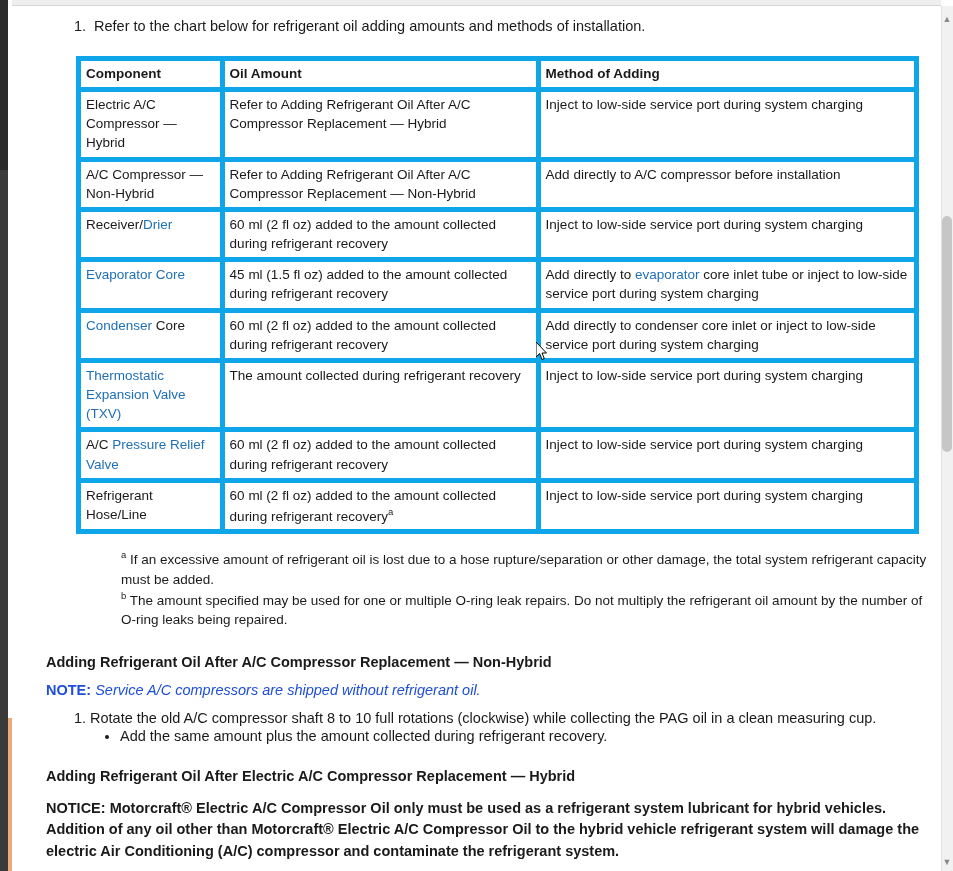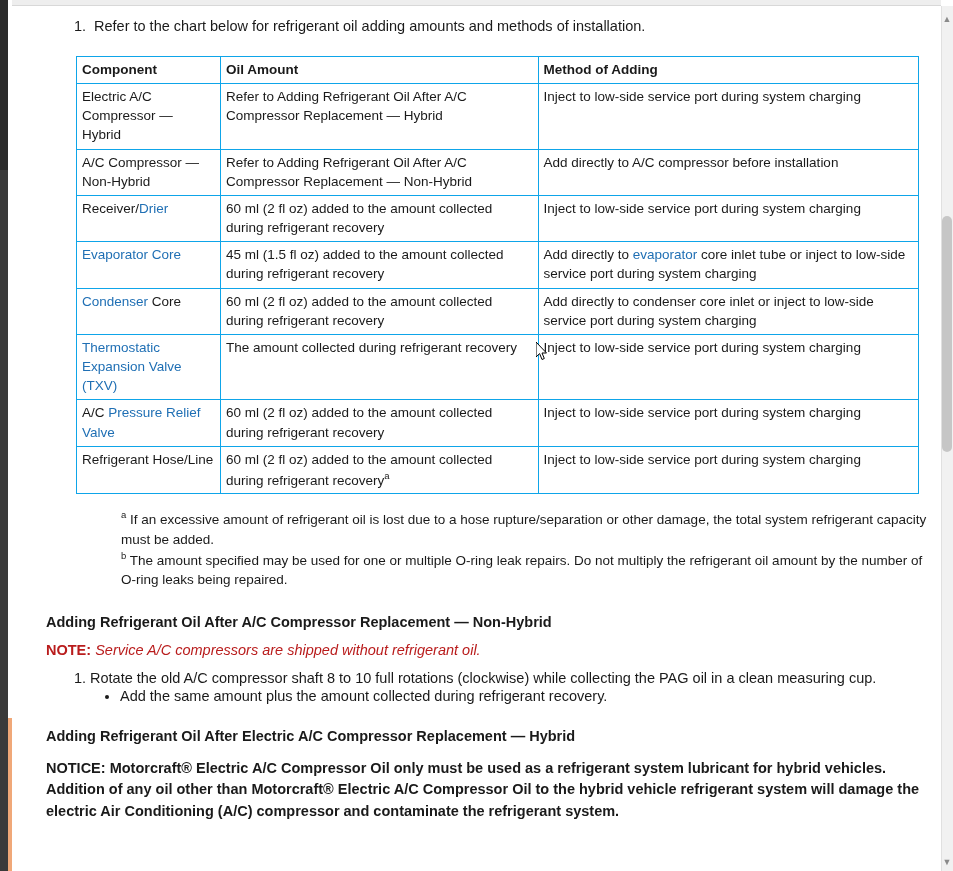--- a/index.html
+++ b/index.html
@@ -73,21 +73,21 @@
   .intro-list li { padding-left: 4px; }
 
   table.spec {
     border-collapse: collapse;
     margin: 22px 0 0 64px;
     width: 843px;
     font-size: 13.5px;
     color: #1a1a1a;
   }
   table.spec th, table.spec td {
-    border: 1px solid #0ea5e9;
+    border: 5px solid #0ea5e9;
     vertical-align: top;
     padding: 3px 5px 4px 5px;
     line-height: 1.42;
   }
   table.spec th {
     text-align: left;
     font-weight: bold;
     background: #ffffff;
   }
   .col-a { width: 144px; }
@@ -107,21 +107,21 @@
 
   h3.section {
     margin: 24px 0 0 34px;
     font-size: 14.5px;
     font-weight: bold;
     color: #1a1a1a;
   }
   p.note {
     margin: 12px 0 0 34px;
     font-size: 14.5px;
-    color: #b91c1c;
+    color: #1d4ed8;
   }
   p.note .lbl { font-weight: bold; }
   p.note .ital { font-style: italic; }
   ol.steps {
     margin: 12px 0 0 0; padding-left: 78px;
     font-size: 14.5px; color: #1a1a1a;
   }
   ul.substeps {
     margin: 2px 0 0 0; padding-left: 30px;
     list-style: disc;

